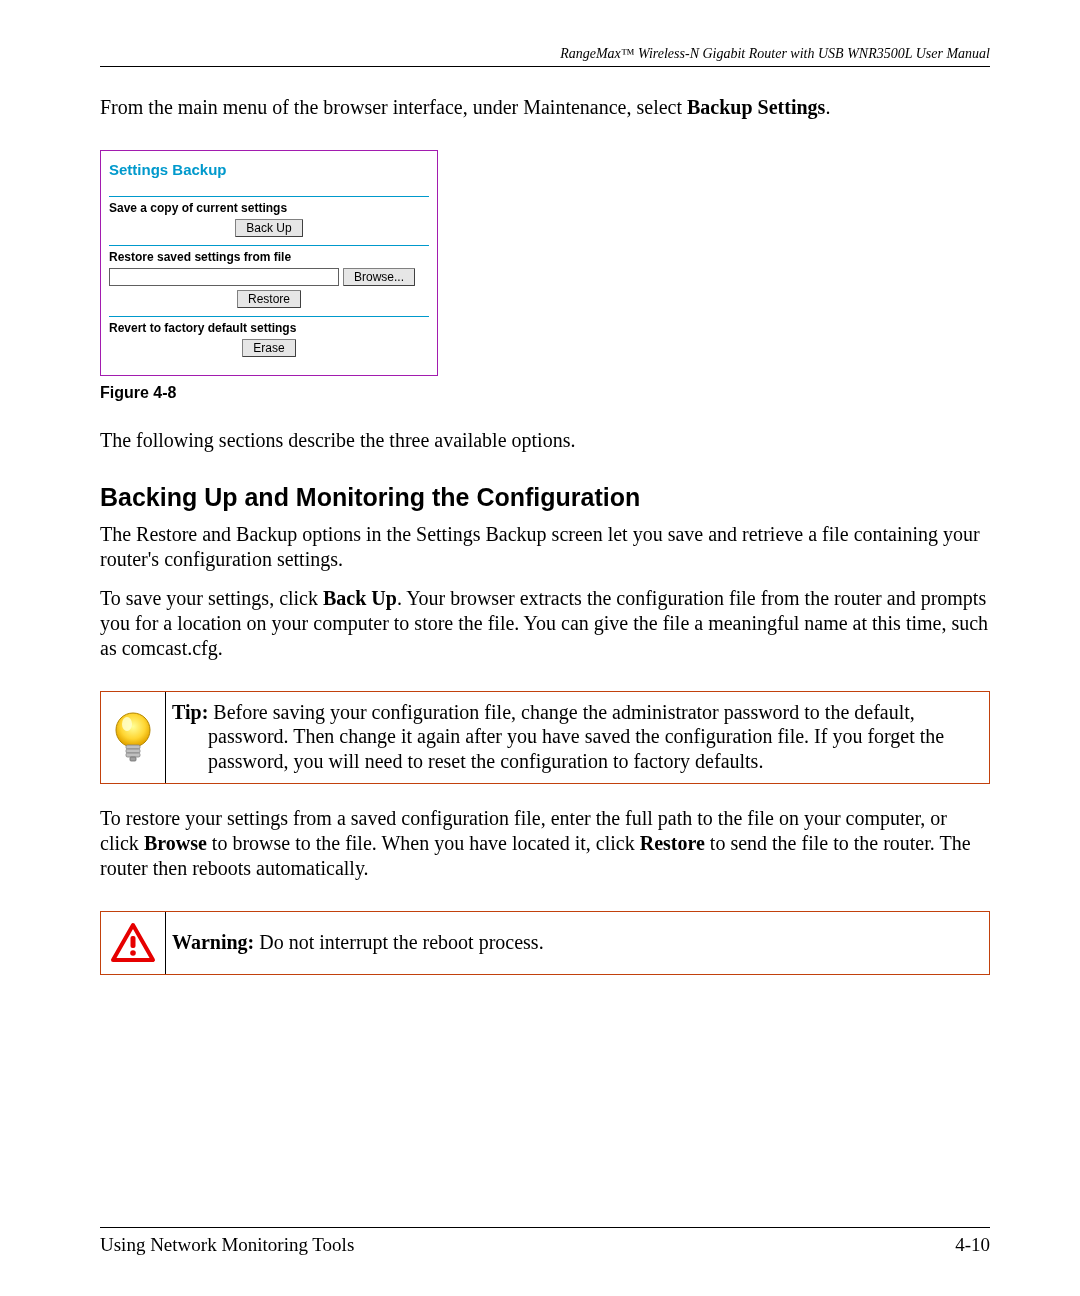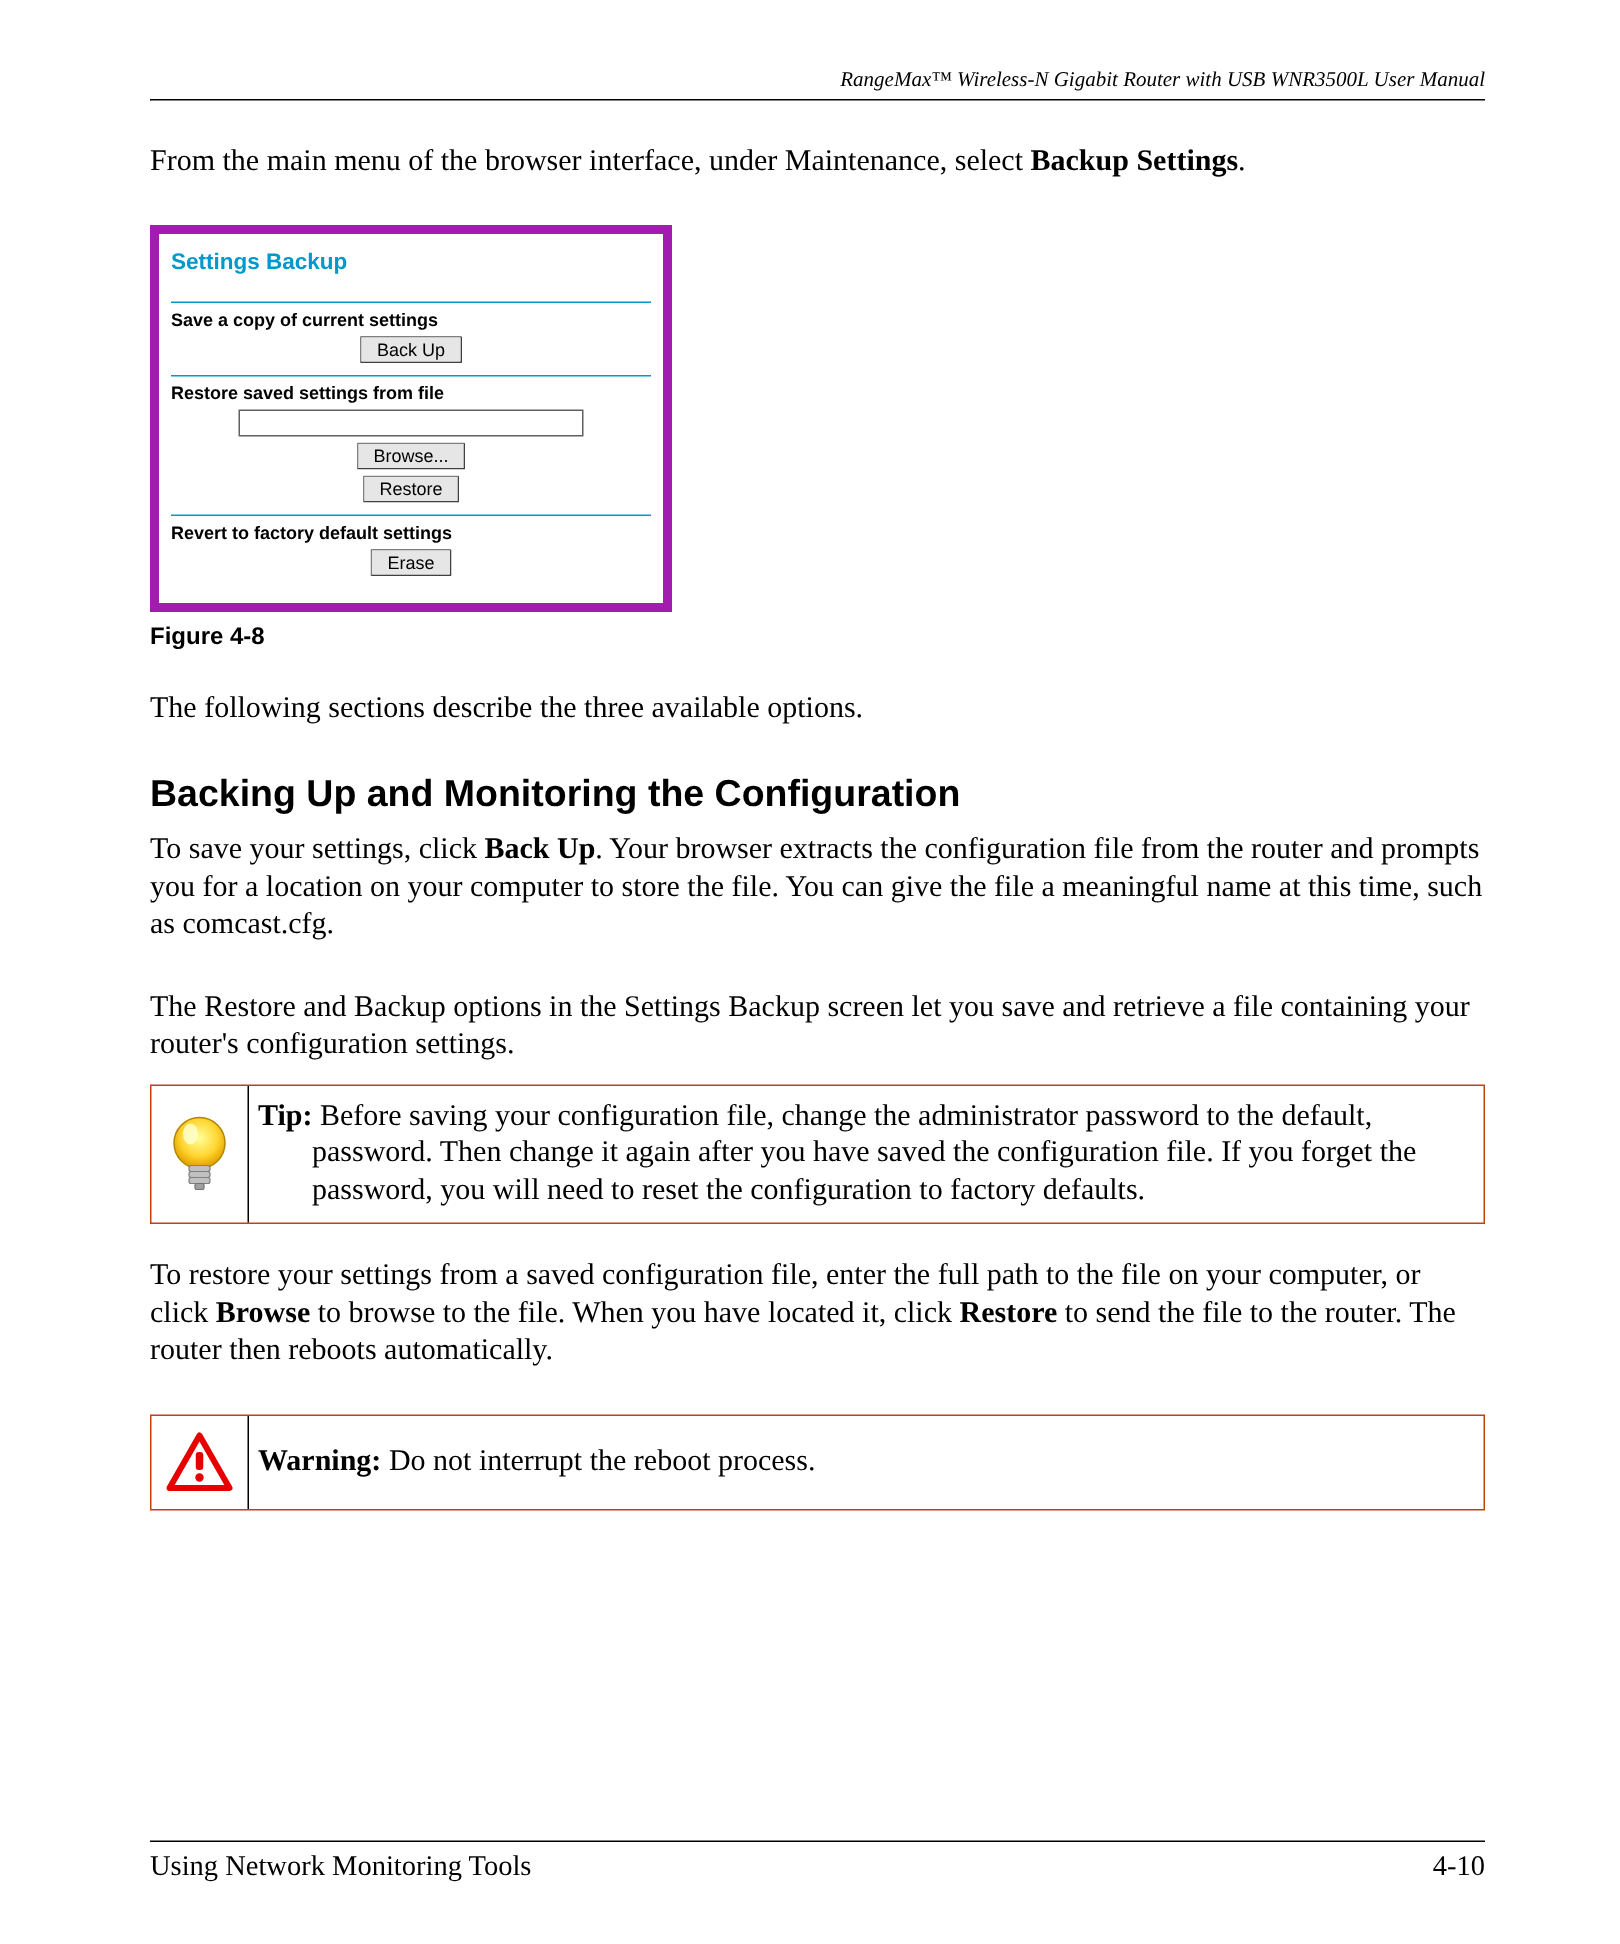--- a/index.html
+++ b/index.html
@@ -31,21 +31,21 @@
   .body-text {
     font-size: 20px;
     line-height: 1.25;
     margin: 0 0 30px 0;
   }
   .body-text .bold { font-weight: bold; }
 
   
   .ui-shot {
     width: 336px;
-    border: 6px solid #a21caf;
+    border: 1px solid #a21caf;
     background: #ffffff;
     margin-bottom: 8px;
     font-family: Tahoma, Arial, sans-serif;
     font-size: 12px;
     color: #000;
     padding-bottom: 10px;
   }
   .ui-inner {
     padding: 6px 8px 0 8px;
   }
@@ -68,21 +68,20 @@
   }
   .ui-row-center {
     text-align: center;
     margin-bottom: 8px;
   }
   .ui-row-file {
     display: flex;
     align-items: center;
     gap: 4px;
     margin-bottom: 4px;
-    flex-direction: column;
   }
   .ui-btn {
     font-family: Tahoma, Arial, sans-serif;
     font-size: 12px;
     background: #e6e6e6;
     border: 1px solid #808080;
     border-right-color: #404040;
     border-bottom-color: #404040;
     padding: 1px 10px;
     cursor: pointer;
@@ -205,25 +204,25 @@
       </div>
     </div>
   </div>
 
   <div class="figure-label">Figure 4-8</div>
 
   <p class="body-text">The following sections describe the three available options.</p>
 
   <h2 class="heading-2">Backing Up and Monitoring the Configuration</h2>
 
+  <p class="body-text" style="margin-bottom:14px">The Restore and Backup options in the Settings Backup screen let you save and retrieve a file containing your router's configuration settings.</p>
+
   <p class="body-text">
     <span>To save your settings, click </span><span class="bold">Back Up</span><span>. Your browser extracts the configuration file from the router and prompts you for a location on your computer to store the file. You can give the file a meaningful name at this time, such as comcast.cfg.</span>
   </p>
-
-  <p class="body-text" style="margin-bottom:14px">The Restore and Backup options in the Settings Backup screen let you save and retrieve a file containing your router's configuration settings.</p>
 
   <div class="callout">
     <div class="icon-cell">
       <svg width="44" height="56" viewBox="0 0 44 56">
         <radialGradient id="bulbGrad" cx="50%" cy="40%" r="55%">
           <stop offset="0%" stop-color="#ffff99"></stop>
           <stop offset="65%" stop-color="#ffd633"></stop>
           <stop offset="100%" stop-color="#e6a800"></stop>
         </radialGradient>
         <circle cx="22" cy="20" r="17" fill="url(#bulbGrad)" stroke="#b38600" stroke-width="1"></circle>

